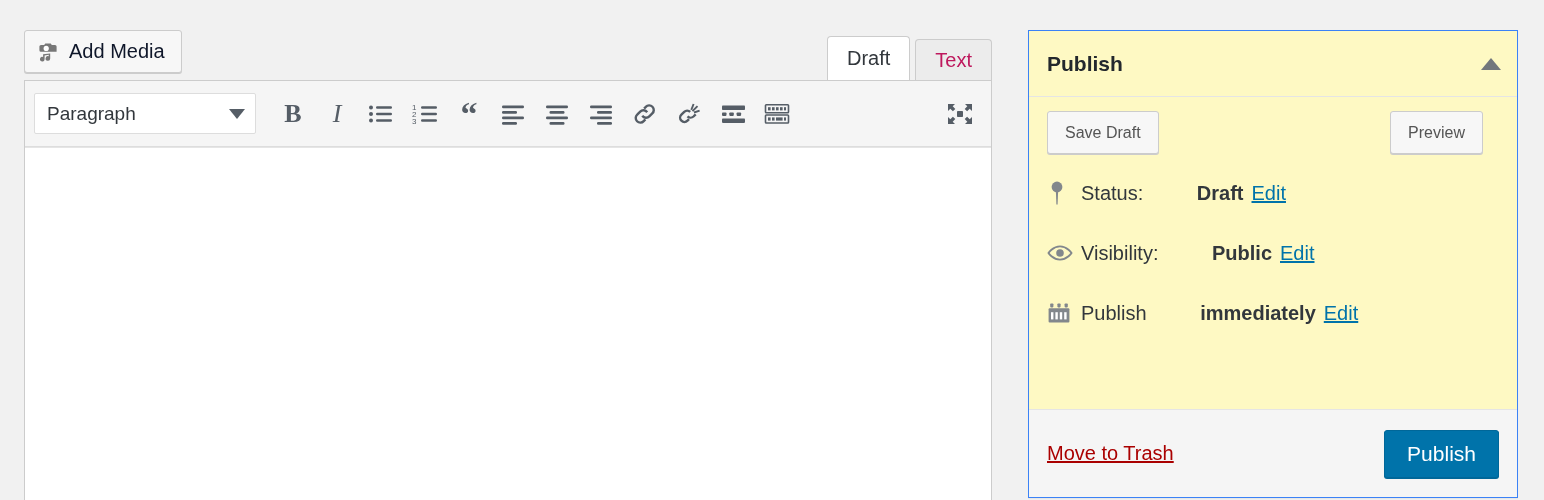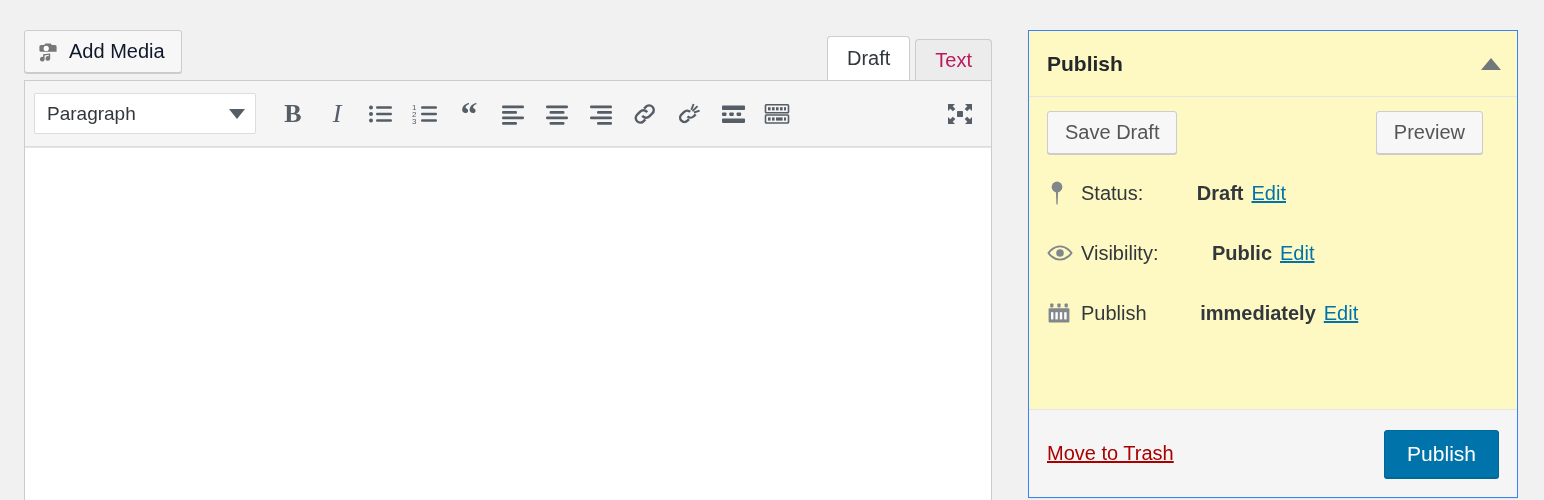--- a/index.html
+++ b/index.html
@@ -199,21 +199,21 @@
     top: 14px;
     height: 43px;
     box-sizing: border-box;
     padding: 12px 17px;
     display: flex;
     align-items: center;
     background: #f7f7f7;
     border: 1px solid #ccc;
     border-radius: 3px;
     box-shadow: 0 1px 0 #ccc;
-    font-size: 20px;
+    font-size: 16px;
     color: #555;
     cursor: pointer;
     white-space: nowrap;
   }
   #save-draft-button { left: 18px; }
   #preview-button { right: 34px; }
 
   #misc-publishing {
     padding: 4px 18px 18px 18px;
   }

